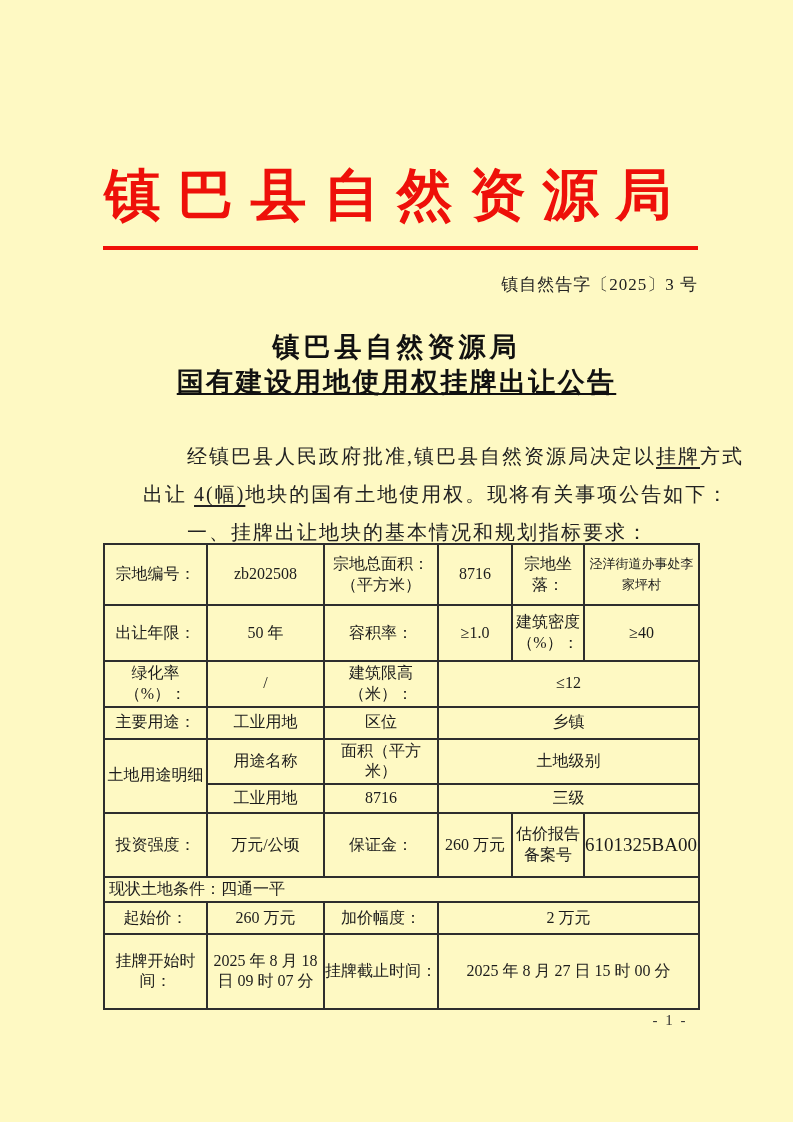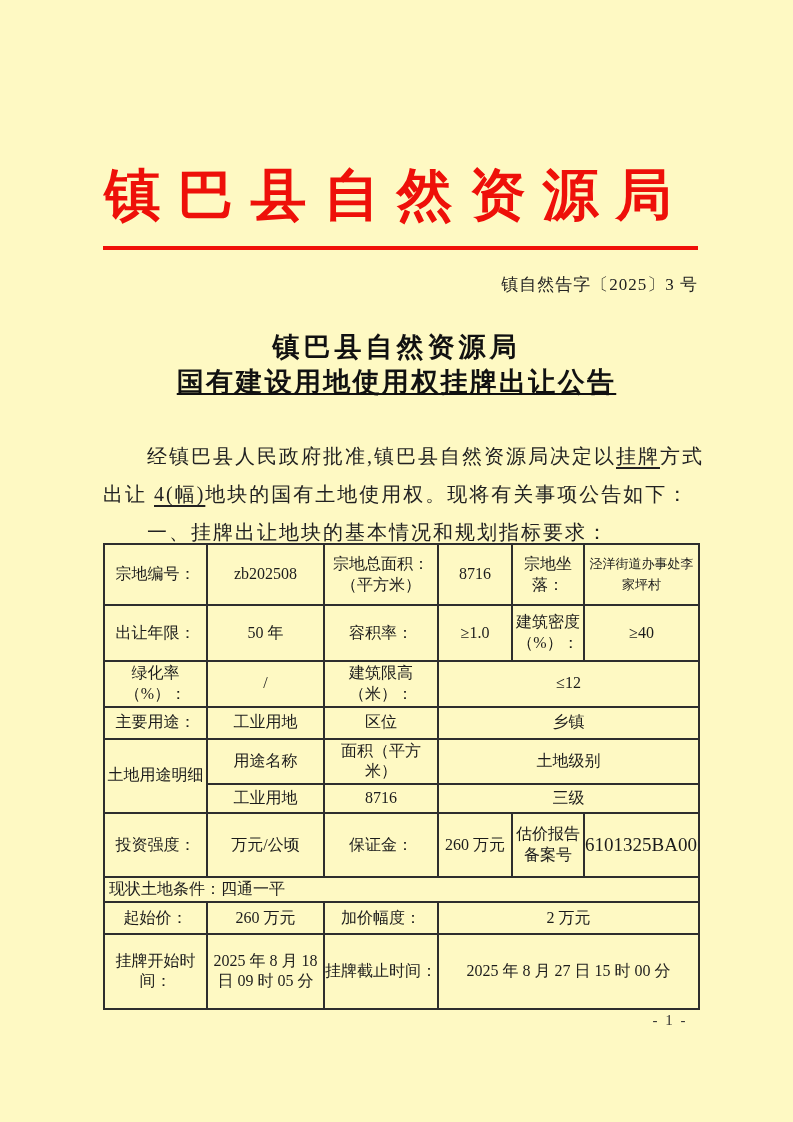--- a/index.html
+++ b/index.html
@@ -57,21 +57,21 @@
   .intro {
     position: absolute;
     top: 437px;
     left: 103px;
     width: 600px;
     font-size: 20px;
     letter-spacing: 2px;
     line-height: 38px;
     color: #222;
   }
-  .intro .line { white-space: nowrap; }
+  .intro .line { white-space: nowrap; margin-left: 40px; }
   .indent { padding-left: 44px; }
   .u { text-decoration: underline; text-underline-offset: 4px; }
   .land-table {
     position: absolute;
     top: 543px;
     left: 103px;
     width: 595px;
     border-collapse: collapse;
     table-layout: fixed;
     font-size: 16px;
@@ -184,21 +184,21 @@
         <td colspan="6" class="left">现状土地条件：四通一平</td>
       </tr>
       <tr style="height:32px">
         <td>起始价：</td>
         <td>260 万元</td>
         <td>加价幅度：</td>
         <td colspan="3">2 万元</td>
       </tr>
       <tr style="height:75px">
         <td class="narrowwrap">挂牌开始时间：</td>
-        <td>2025 年 8 月 18 日 09 时 05 分</td>
+        <td>2025 年 8 月 18 日 09 时 07 分</td>
         <td class="tight">挂牌截止时间：</td>
         <td colspan="3">2025 年 8 月 27 日 15 时 00 分</td>
       </tr>
     </tbody>
   </table>
 
   <div class="page-number">- 1 -</div>
 
 </div>
 

